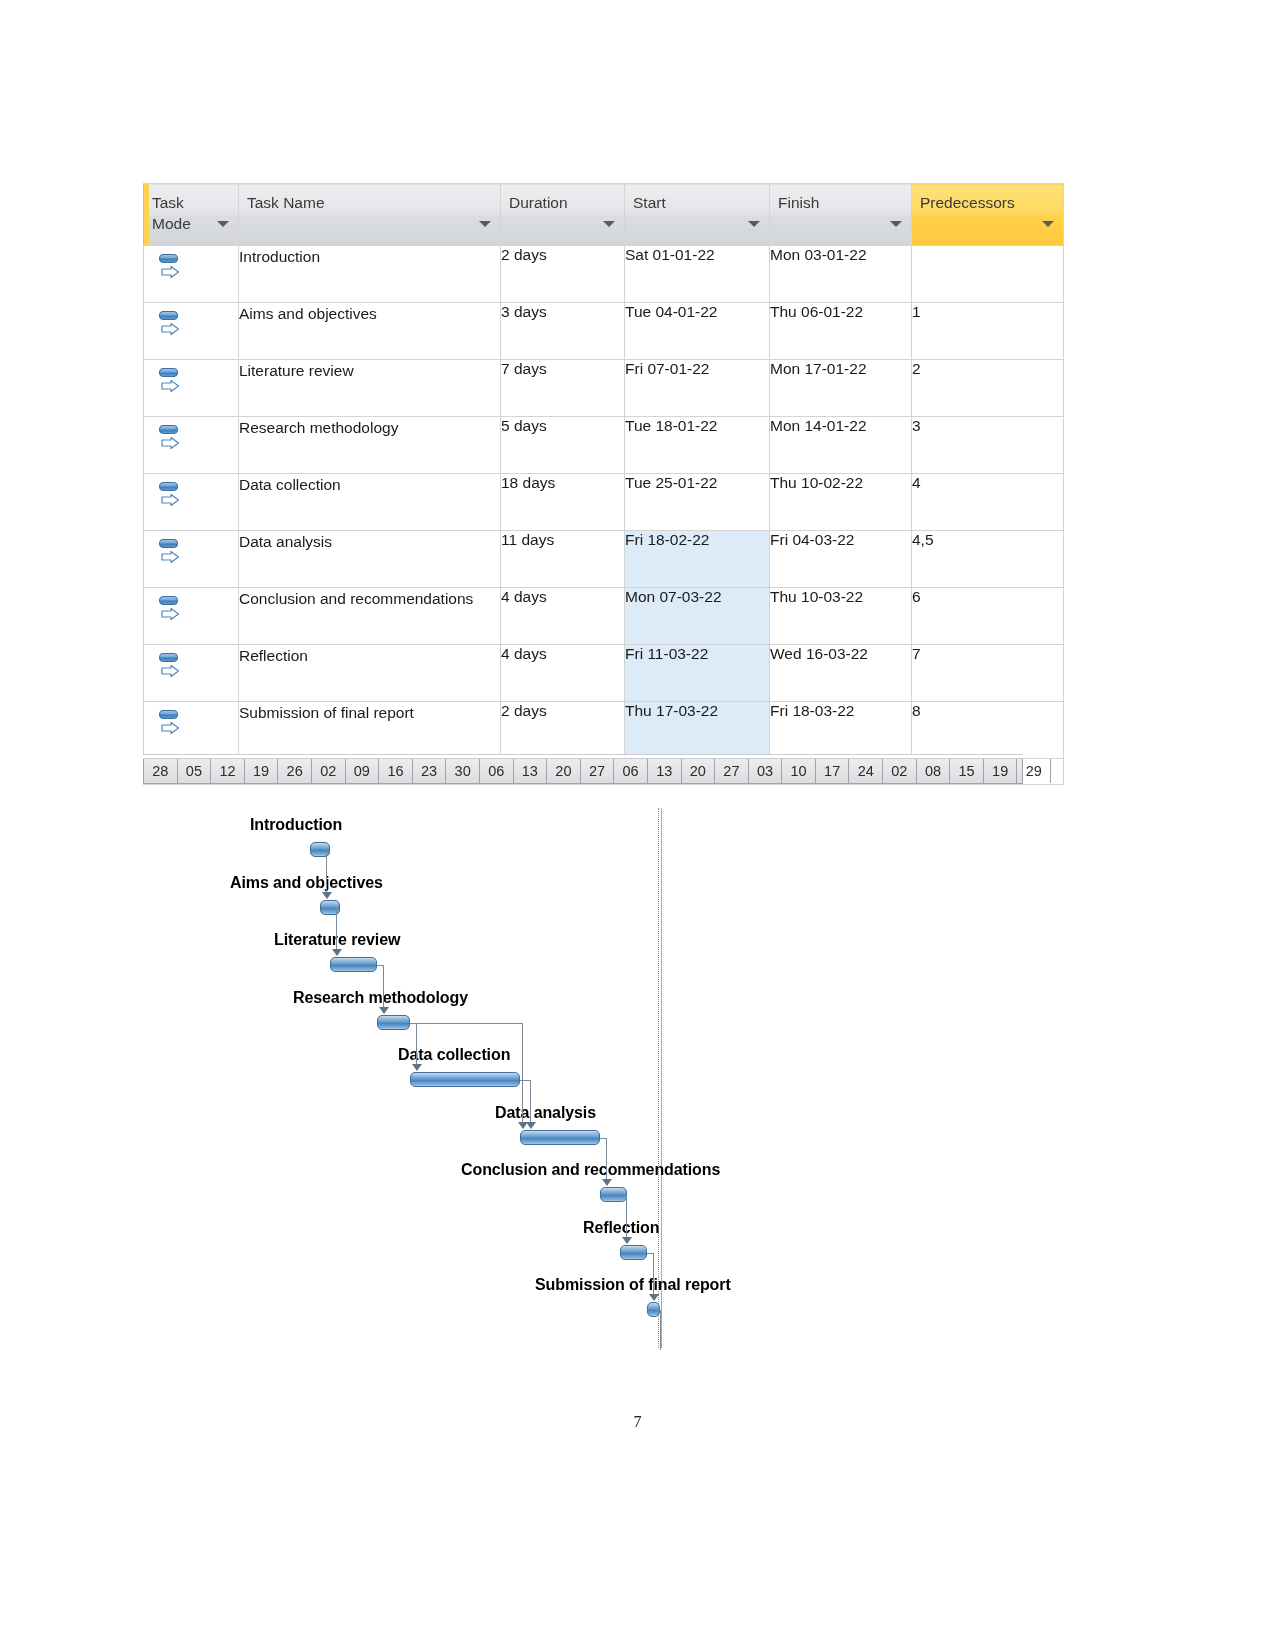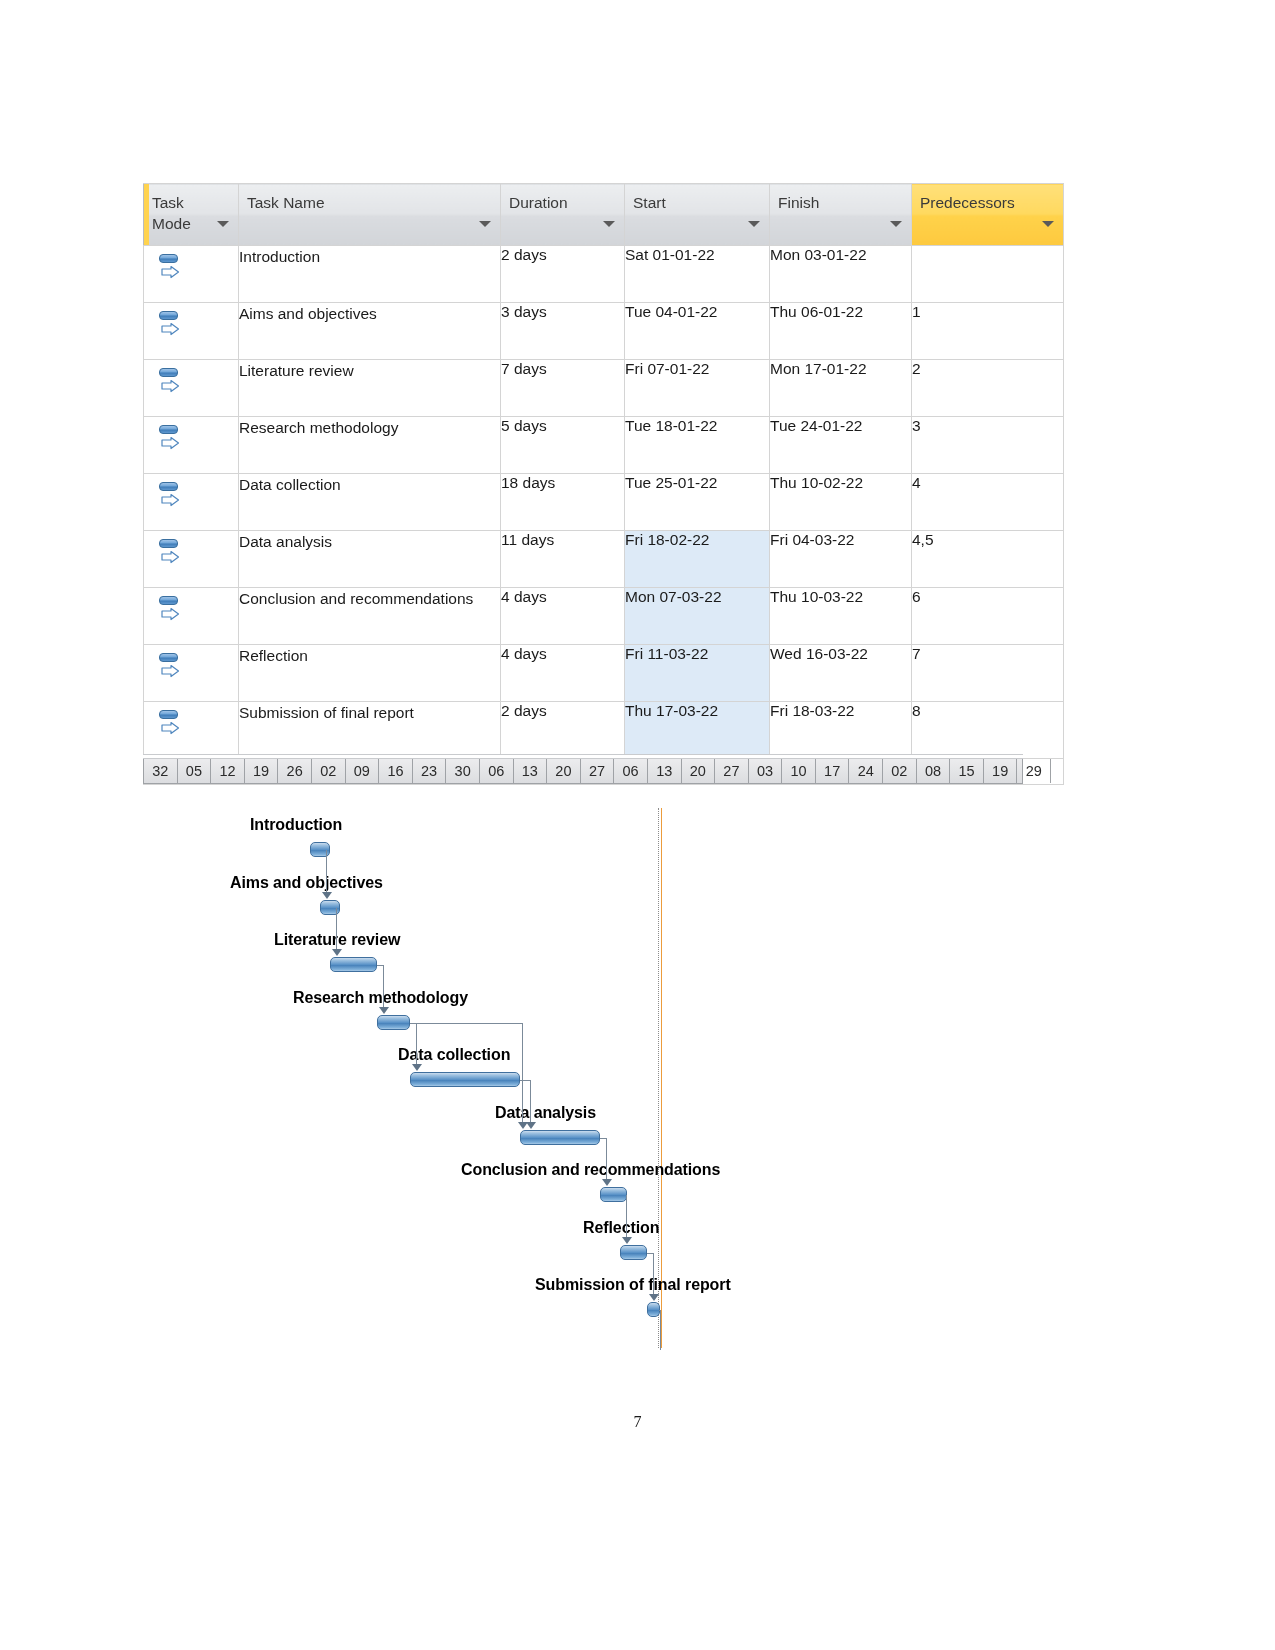--- a/index.html
+++ b/index.html
@@ -223,21 +223,21 @@
             <span class="mode-icon">
               <span class="bar"></span>
               <svg class="arw" viewBox="0 0 19 15">
                 <path d="M1 4 h9 V1.5 L17.5 7 L10 12.5 V10 H1 Z" fill="#ffffff" stroke="#4f86be" stroke-width="1.2" stroke-linejoin="round"></path>
               </svg>
             </span>
           </td>
           <td class="c-name">Research methodology</td>
           <td class="c-dur">5 days</td>
           <td class="c-start">Tue 18-01-22</td>
-          <td class="c-fin">Tue 24-01-22</td>
+          <td class="c-fin">Mon 14-01-22</td>
           <td class="c-pred">3</td>
         </tr>
         <tr>
           <td class="c-mode">
             <span class="mode-icon">
               <span class="bar"></span>
               <svg class="arw" viewBox="0 0 19 15">
                 <path d="M1 4 h9 V1.5 L17.5 7 L10 12.5 V10 H1 Z" fill="#ffffff" stroke="#4f86be" stroke-width="1.2" stroke-linejoin="round"></path>
               </svg>
             </span>
@@ -316,21 +316,21 @@
           <td class="c-fin hl"></td>
           <td class="c-pred"></td>
         </tr>
       </tbody>
 </table>
 </div>
 
 <div id="tl">
   <div class="tl-toprule"></div>
   <div class="tl-days" id="tl-days">
-      <div class="d">32</div>
+      <div class="d">28</div>
       <div class="d">05</div>
       <div class="d">12</div>
       <div class="d">19</div>
       <div class="d">26</div>
       <div class="d">02</div>
       <div class="d">09</div>
       <div class="d">16</div>
       <div class="d">23</div>
       <div class="d">30</div>
       <div class="d">06</div>

